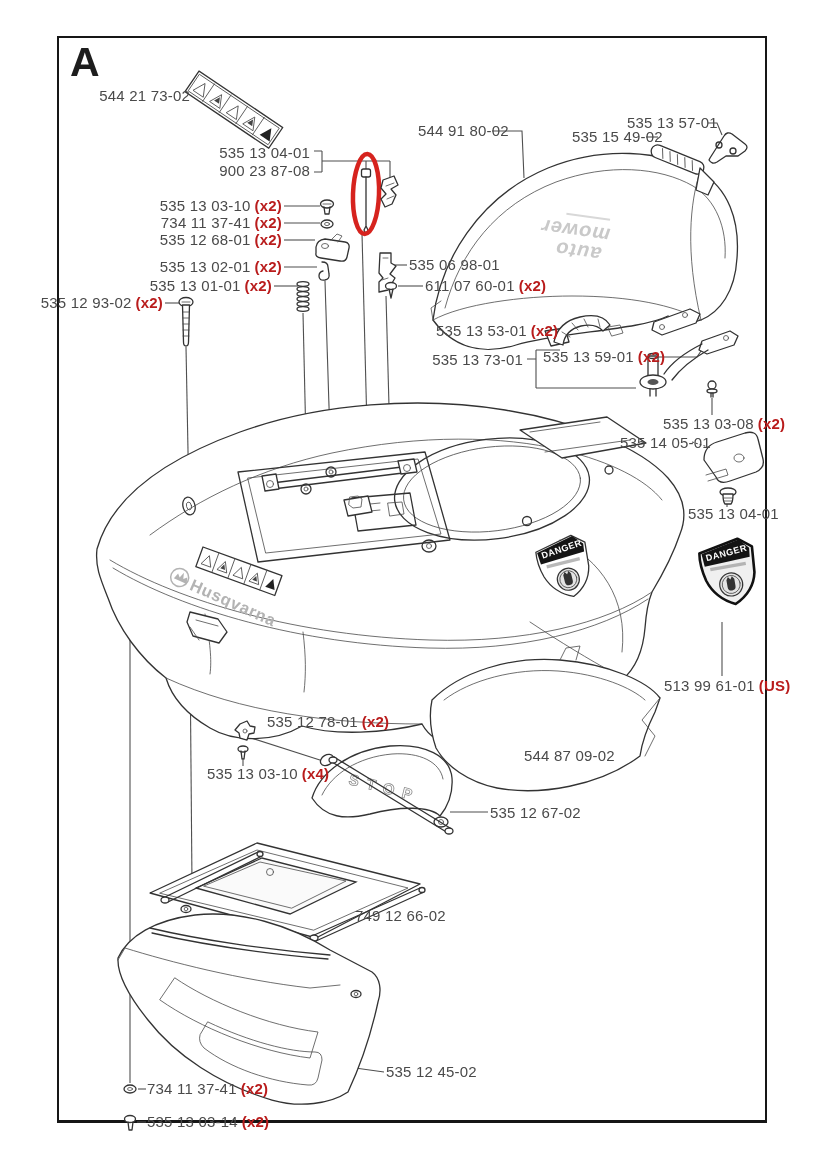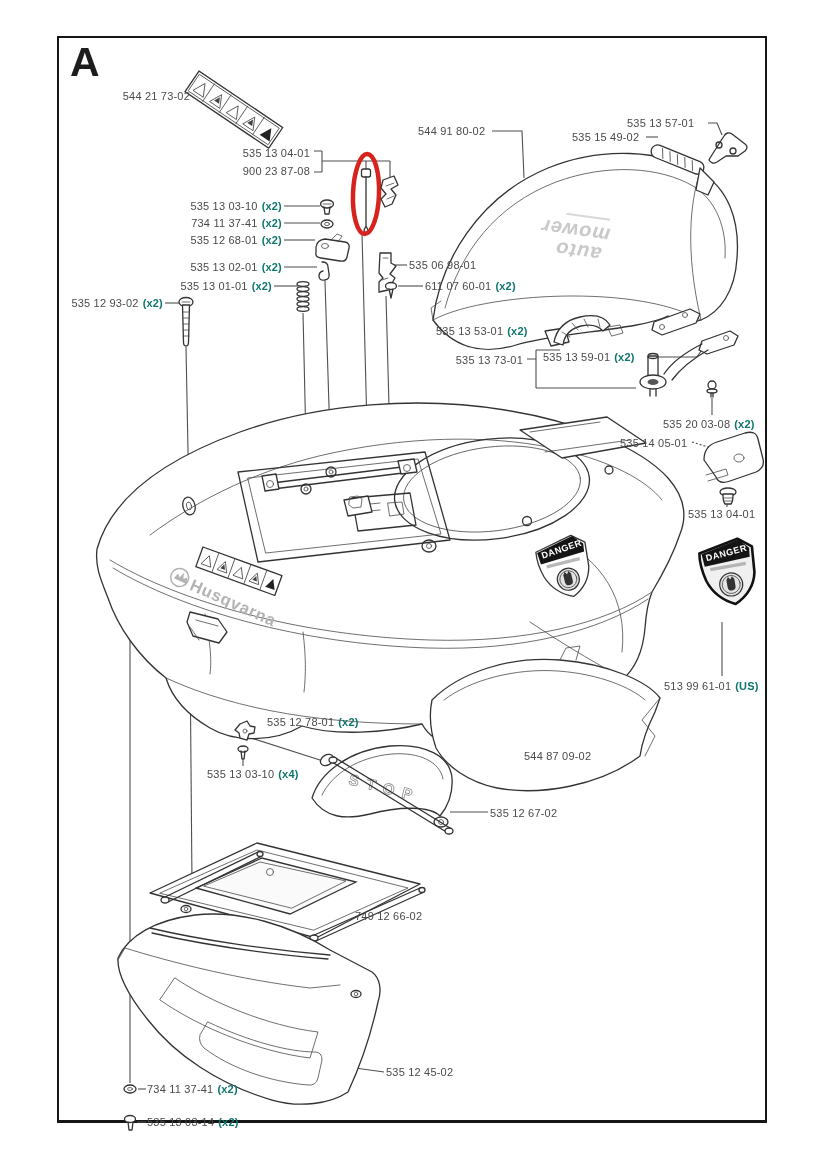--- a/index.html
+++ b/index.html
@@ -1,21 +1,21 @@
 <!DOCTYPE html>
 <html><head>
 <meta charset="utf-8">
 <style>
   html,body{margin:0;padding:0;background:#fff;}
   body{width:826px;height:1168px;position:relative;font-family:"Liberation Sans",sans-serif;overflow:hidden;}
   .frame{position:absolute;left:57px;top:36px;width:710px;height:1087px;border:2px solid #161616;border-bottom-width:3px;box-sizing:border-box;}
   .letterA{position:absolute;left:70px;top:42px;font-size:41px;font-weight:bold;color:#1d1d1d;line-height:1;}
   svg.art{position:absolute;left:0;top:0;}
-  .part-label{position:absolute;font-size:11px;color:#4a4a4a;white-space:nowrap;letter-spacing:0.2px;line-height:16px;z-index:5;text-align:center;}
-  .part-label .qty{font-weight:bold;color:#0f766e;margin-left:4px;}
+  .part-label{position:absolute;font-size:15px;color:#4a4a4a;white-space:nowrap;letter-spacing:0.2px;line-height:16px;z-index:5;text-align:center;}
+  .part-label .qty{font-weight:bold;color:#b91c1c;margin-left:4px;}
   .part-label .qty:empty{display:none;}
   
   .ln{fill:none;stroke:#333;stroke-width:1.3;stroke-linecap:round;stroke-linejoin:round;}
   .fw{fill:#fff;stroke:#333;stroke-width:1.3;stroke-linejoin:round;}
   .tn{fill:none;stroke:#4a4a4a;stroke-width:0.8;stroke-linecap:round;stroke-linejoin:round;}
   .ldr{fill:none;stroke:#4f4f4f;stroke-width:1.1;}
   .stop-txt{font-family:"Liberation Sans",sans-serif;font-size:15px;font-weight:bold;letter-spacing:8px;fill:#fff;stroke:#8d8d8d;stroke-width:0.8;}
   .cover-logo{font-family:"Liberation Sans",sans-serif;font-size:20px;font-weight:bold;font-style:italic;fill:#c9c9c9;letter-spacing:1px;}
   .brand-txt{font-family:"Liberation Sans",sans-serif;font-size:16.5px;font-weight:bold;fill:#b3b3b3;letter-spacing:0.8px;}
   .danger-txt{font-family:"Liberation Sans",sans-serif;font-size:9px;font-weight:bold;fill:#fff;letter-spacing:0.5px;}
@@ -345,21 +345,21 @@
 <div class="part-label" style="right:554px;top:278px"><span>535 13 01-01</span><span class="qty">(x2)</span></div>
 <div class="part-label" style="right:663px;top:295px"><span>535 12 93-02</span><span class="qty">(x2)</span></div>
 <div class="part-label" style="left:418px;top:123px"><span>544 91 80-02</span></div>
 <div class="part-label" style="left:627px;top:115px"><span>535 13 57-01</span></div>
 <div class="part-label" style="left:572px;top:129px"><span>535 15 49-02</span></div>
 <div class="part-label" style="left:409px;top:257px"><span>535 06 98-01</span></div>
 <div class="part-label" style="left:425px;top:278px"><span>611 07 60-01</span><span class="qty">(x2)</span></div>
 <div class="part-label" style="left:436px;top:323px"><span>535 13 53-01</span><span class="qty">(x2)</span></div>
 <div class="part-label" style="left:543px;top:349px"><span>535 13 59-01</span><span class="qty">(x2)</span></div>
 <div class="part-label" style="right:303px;top:352px"><span>535 13 73-01</span></div>
-<div class="part-label" style="left:663px;top:416px"><span>535 20 03-08</span><span class="qty">(x2)</span></div>
+<div class="part-label" style="left:663px;top:416px"><span>535 13 03-08</span><span class="qty">(x2)</span></div>
 <div class="part-label" style="left:620px;top:435px"><span>535 14 05-01</span></div>
 <div class="part-label" style="left:688px;top:506px"><span>535 13 04-01</span></div>
 <div class="part-label" style="left:664px;top:678px"><span>513 99 61-01</span><span class="qty">(US)</span></div>
 <div class="part-label" style="left:524px;top:748px"><span>544 87 09-02</span></div>
 <div class="part-label" style="left:267px;top:714px"><span>535 12 78-01</span><span class="qty">(x2)</span></div>
 <div class="part-label" style="left:207px;top:766px"><span>535 13 03-10</span><span class="qty">(x4)</span></div>
 <div class="part-label" style="left:490px;top:805px"><span>535 12 67-02</span></div>
 <div class="part-label" style="left:355px;top:908px"><span>749 12 66-02</span></div>
 <div class="part-label" style="left:386px;top:1064px"><span>535 12 45-02</span></div>
 <div class="part-label" style="left:147px;top:1081px"><span>734 11 37-41</span><span class="qty">(x2)</span></div>

